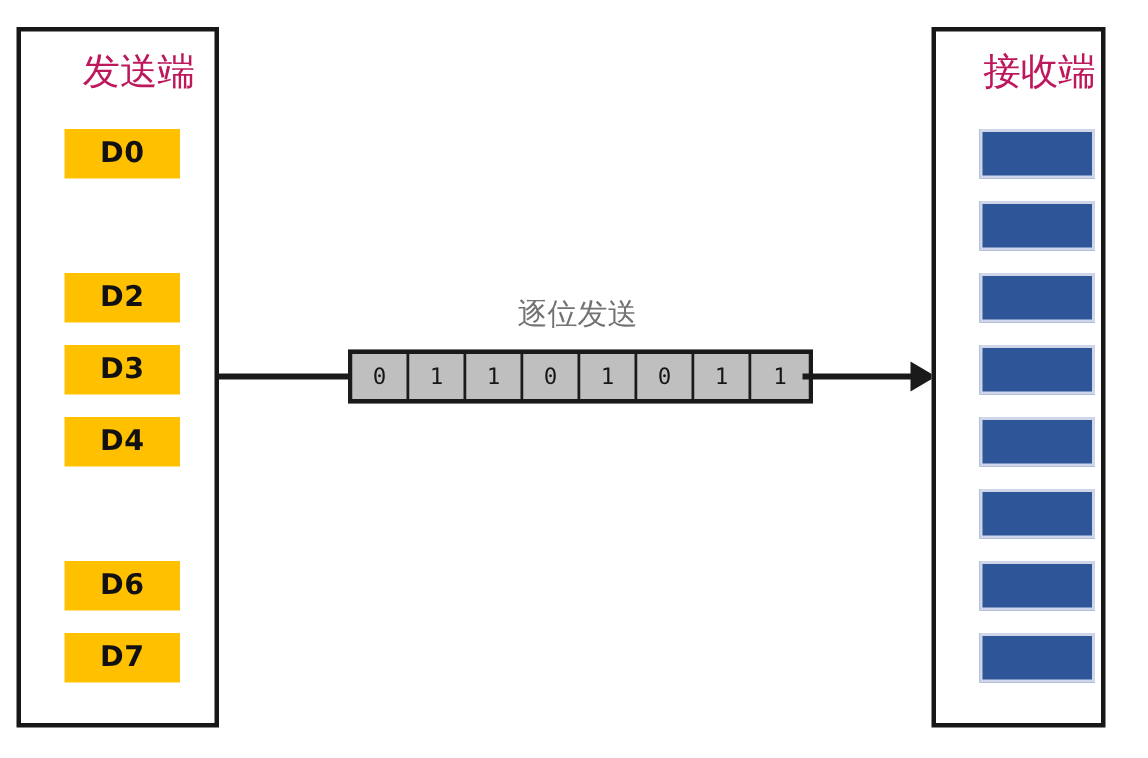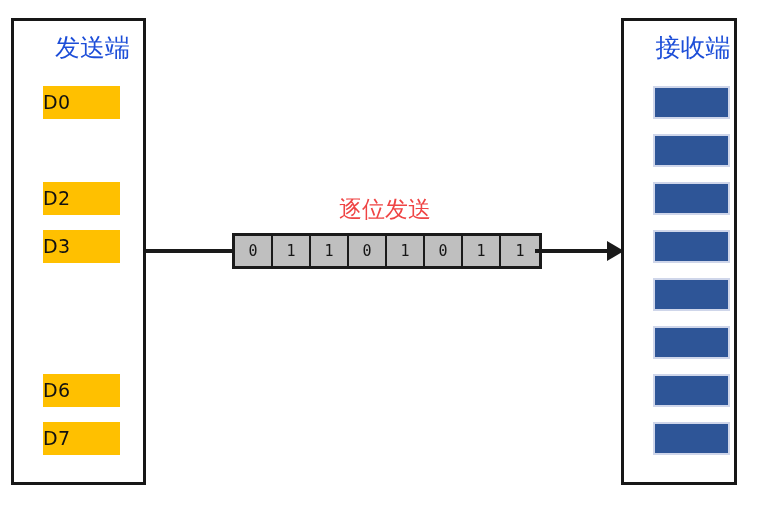--- a/index.html
+++ b/index.html
@@ -29,41 +29,41 @@
   #receiver-panel{ left: 621px; top: 18px; width: 116px; height: 467px; }
 
   .panel-title {
     position: absolute;
     left: 0;
     right: 0;
     top: 12px;
     text-align: center;
     font-size: 25px;
     line-height: 30px;
-    color: #1d4ed8;
+    color: #be185d;
     font-family: "DejaVu Sans", "Liberation Sans", sans-serif;
     white-space: nowrap;
     padding-left: 28px;
   }
 
   
   .block {
     position: absolute;
     box-sizing: border-box;
     width: 77px;
     height: 33px;
     left: 29px;
   }
   .block-yellow {
     background: #FFC000;
     color: #111111;
     font-size: 19px;
-    font-weight: normal;
+    font-weight: bold;
     line-height: 33px;
-    text-align: left;
+    text-align: center;
     letter-spacing: 0.3px;
   }
   .block-blue {
     background: #2E5597;
     border: 2px solid #cfd6ea;
   }
 
   
   #bit-strip {
     position: absolute;
@@ -110,37 +110,38 @@
     border-left: 17px solid #1a1a1a;
   }
 
   
   #serial-caption {
     position: absolute;
     left: 232px;
     top: 196px;
     width: 306px;
     text-align: center;
-    font-size: 23px;
+    font-size: 20px;
     line-height: 26px;
-    color: #ef4444;
+    color: #737373;
     white-space: nowrap;
   }
 </style>
 </head>
 <body>
 
 <div id="canvas">
 
   <div id="sender-panel" class="panel">
     <div class="panel-title">发送端</div>
 
     <div class="block block-yellow" style="top:65px">D0</div>
     <div class="block block-yellow" style="top:161px">D2</div>
     <div class="block block-yellow" style="top:209px">D3</div>
+    <div class="block block-yellow" style="top:257px">D4</div>
     <div class="block block-yellow" style="top:353px">D6</div>
     <div class="block block-yellow" style="top:401px">D7</div>
   </div>
 
   <div id="wire-left" class="wire"></div>
 
   <div id="serial-caption">逐位发送</div>
 
   <div id="bit-strip">
     <div class="bit-cell">0</div>

